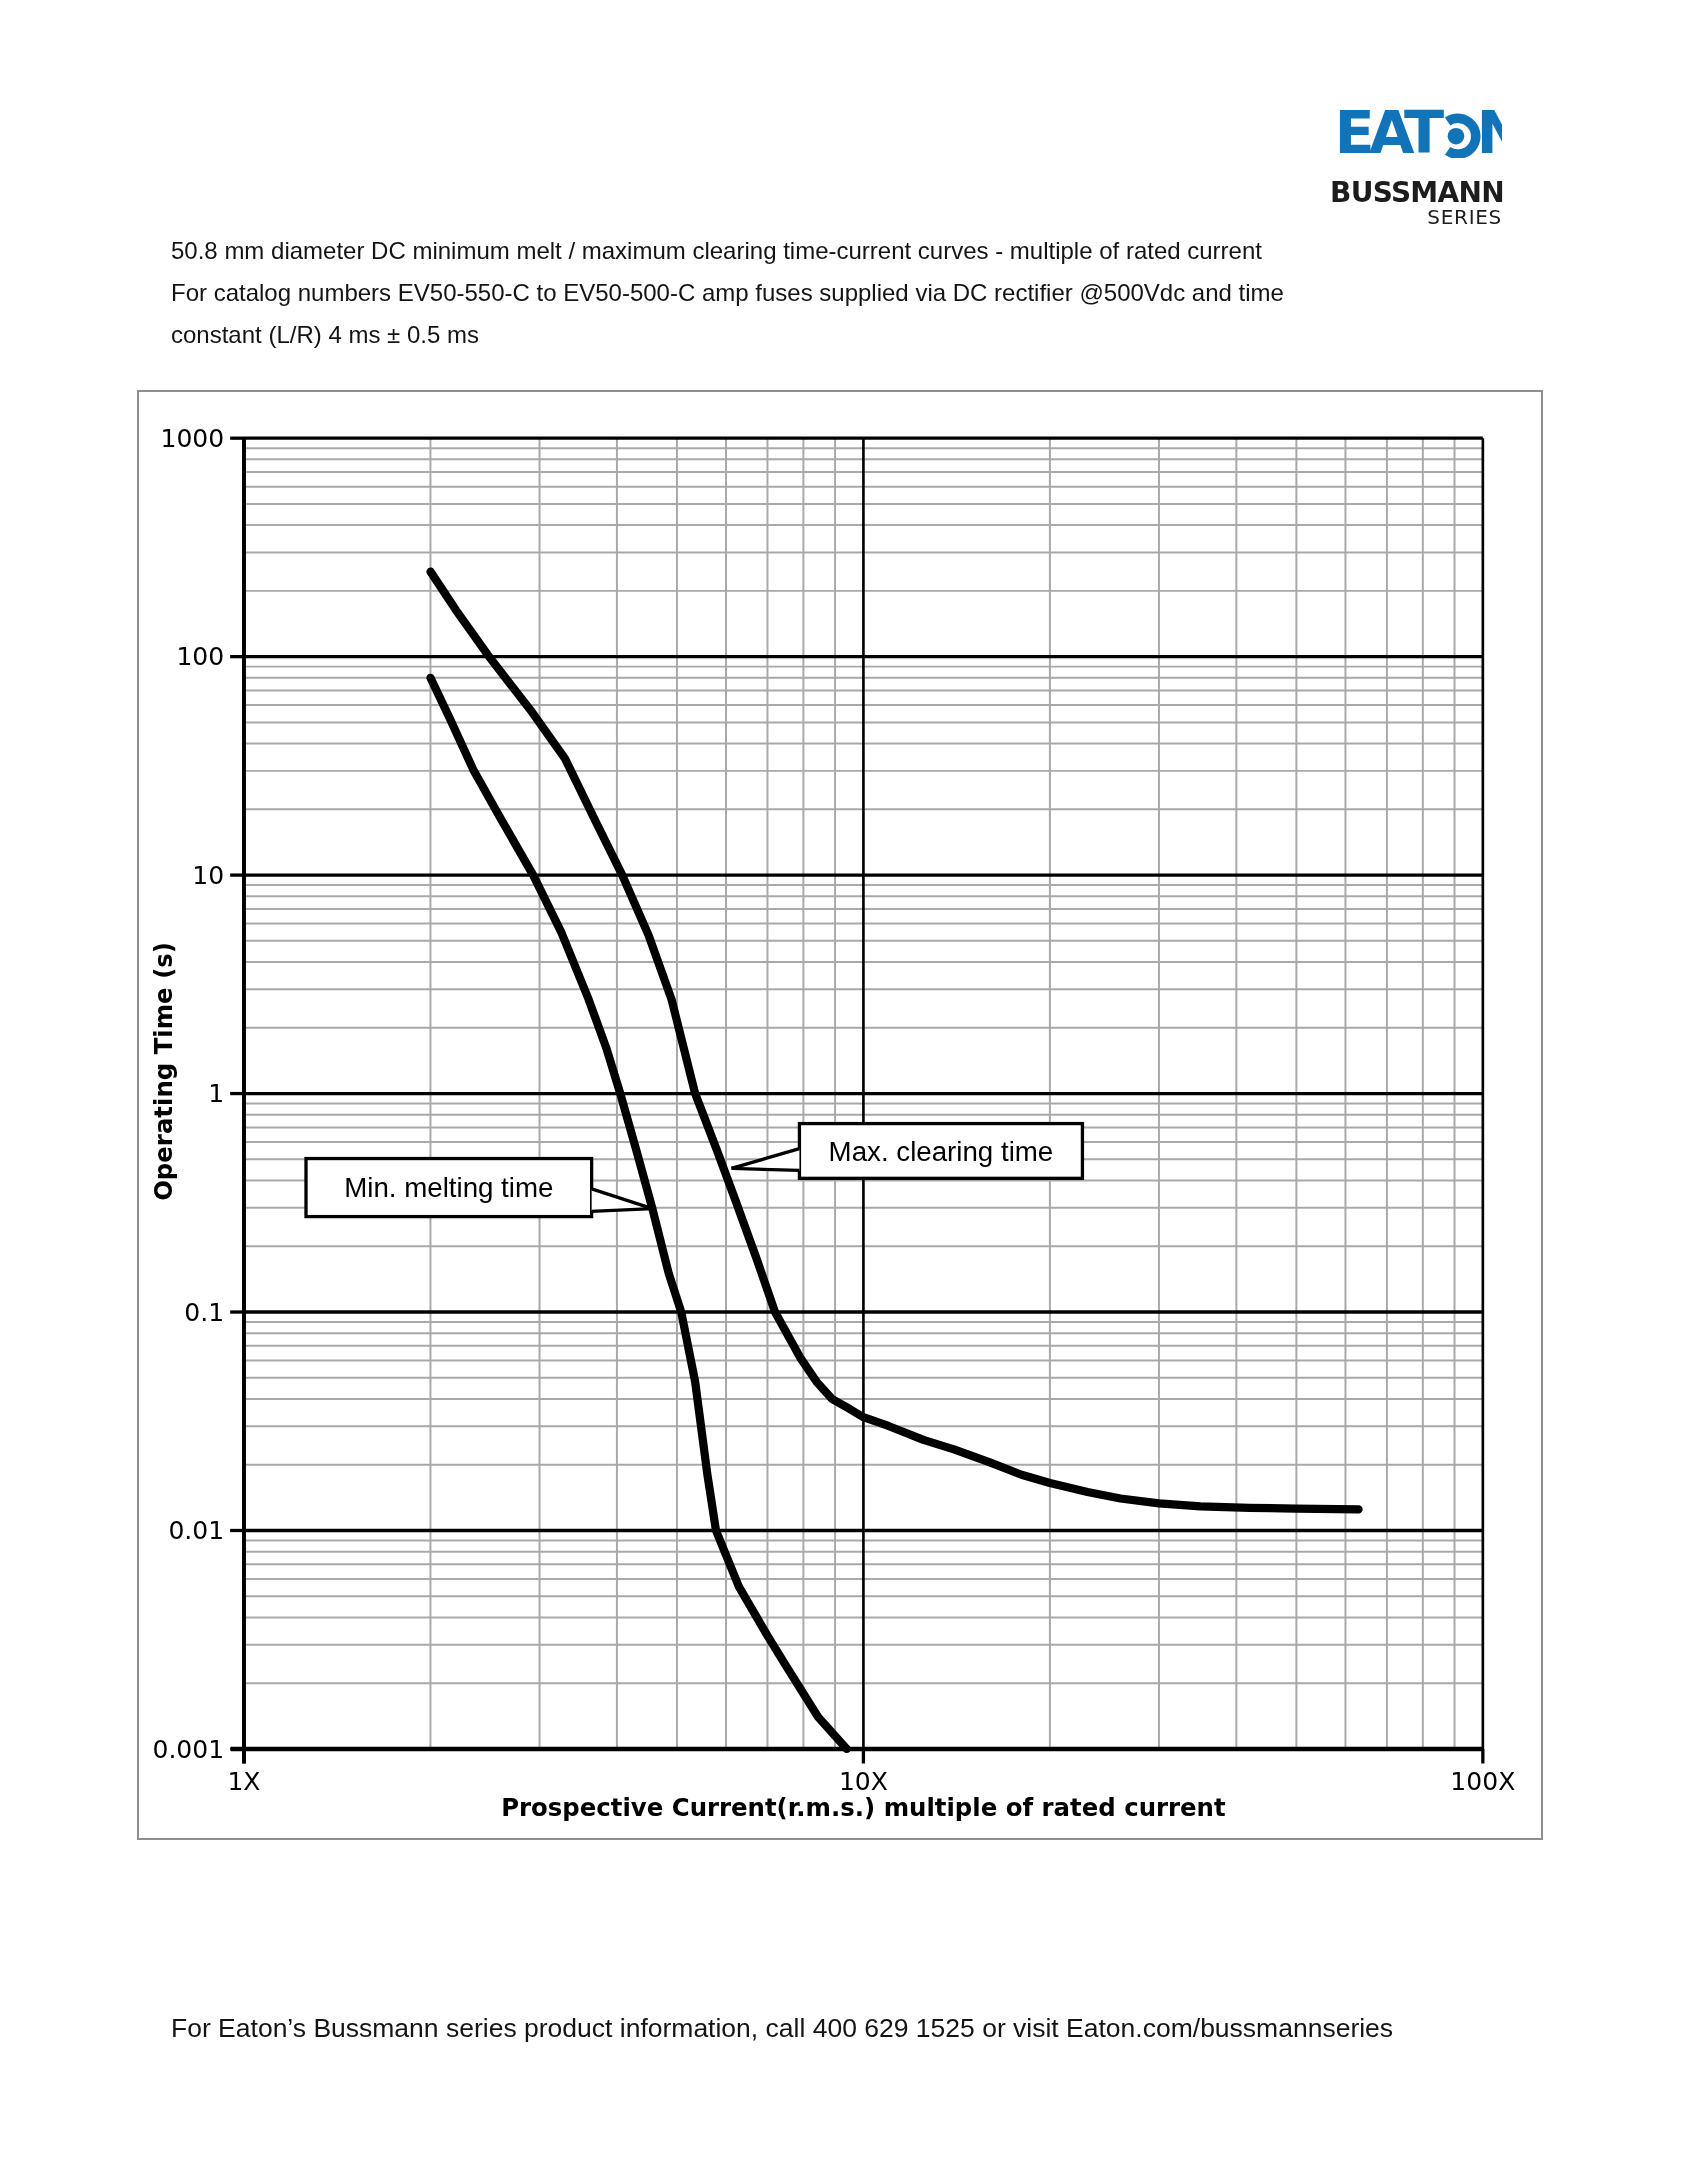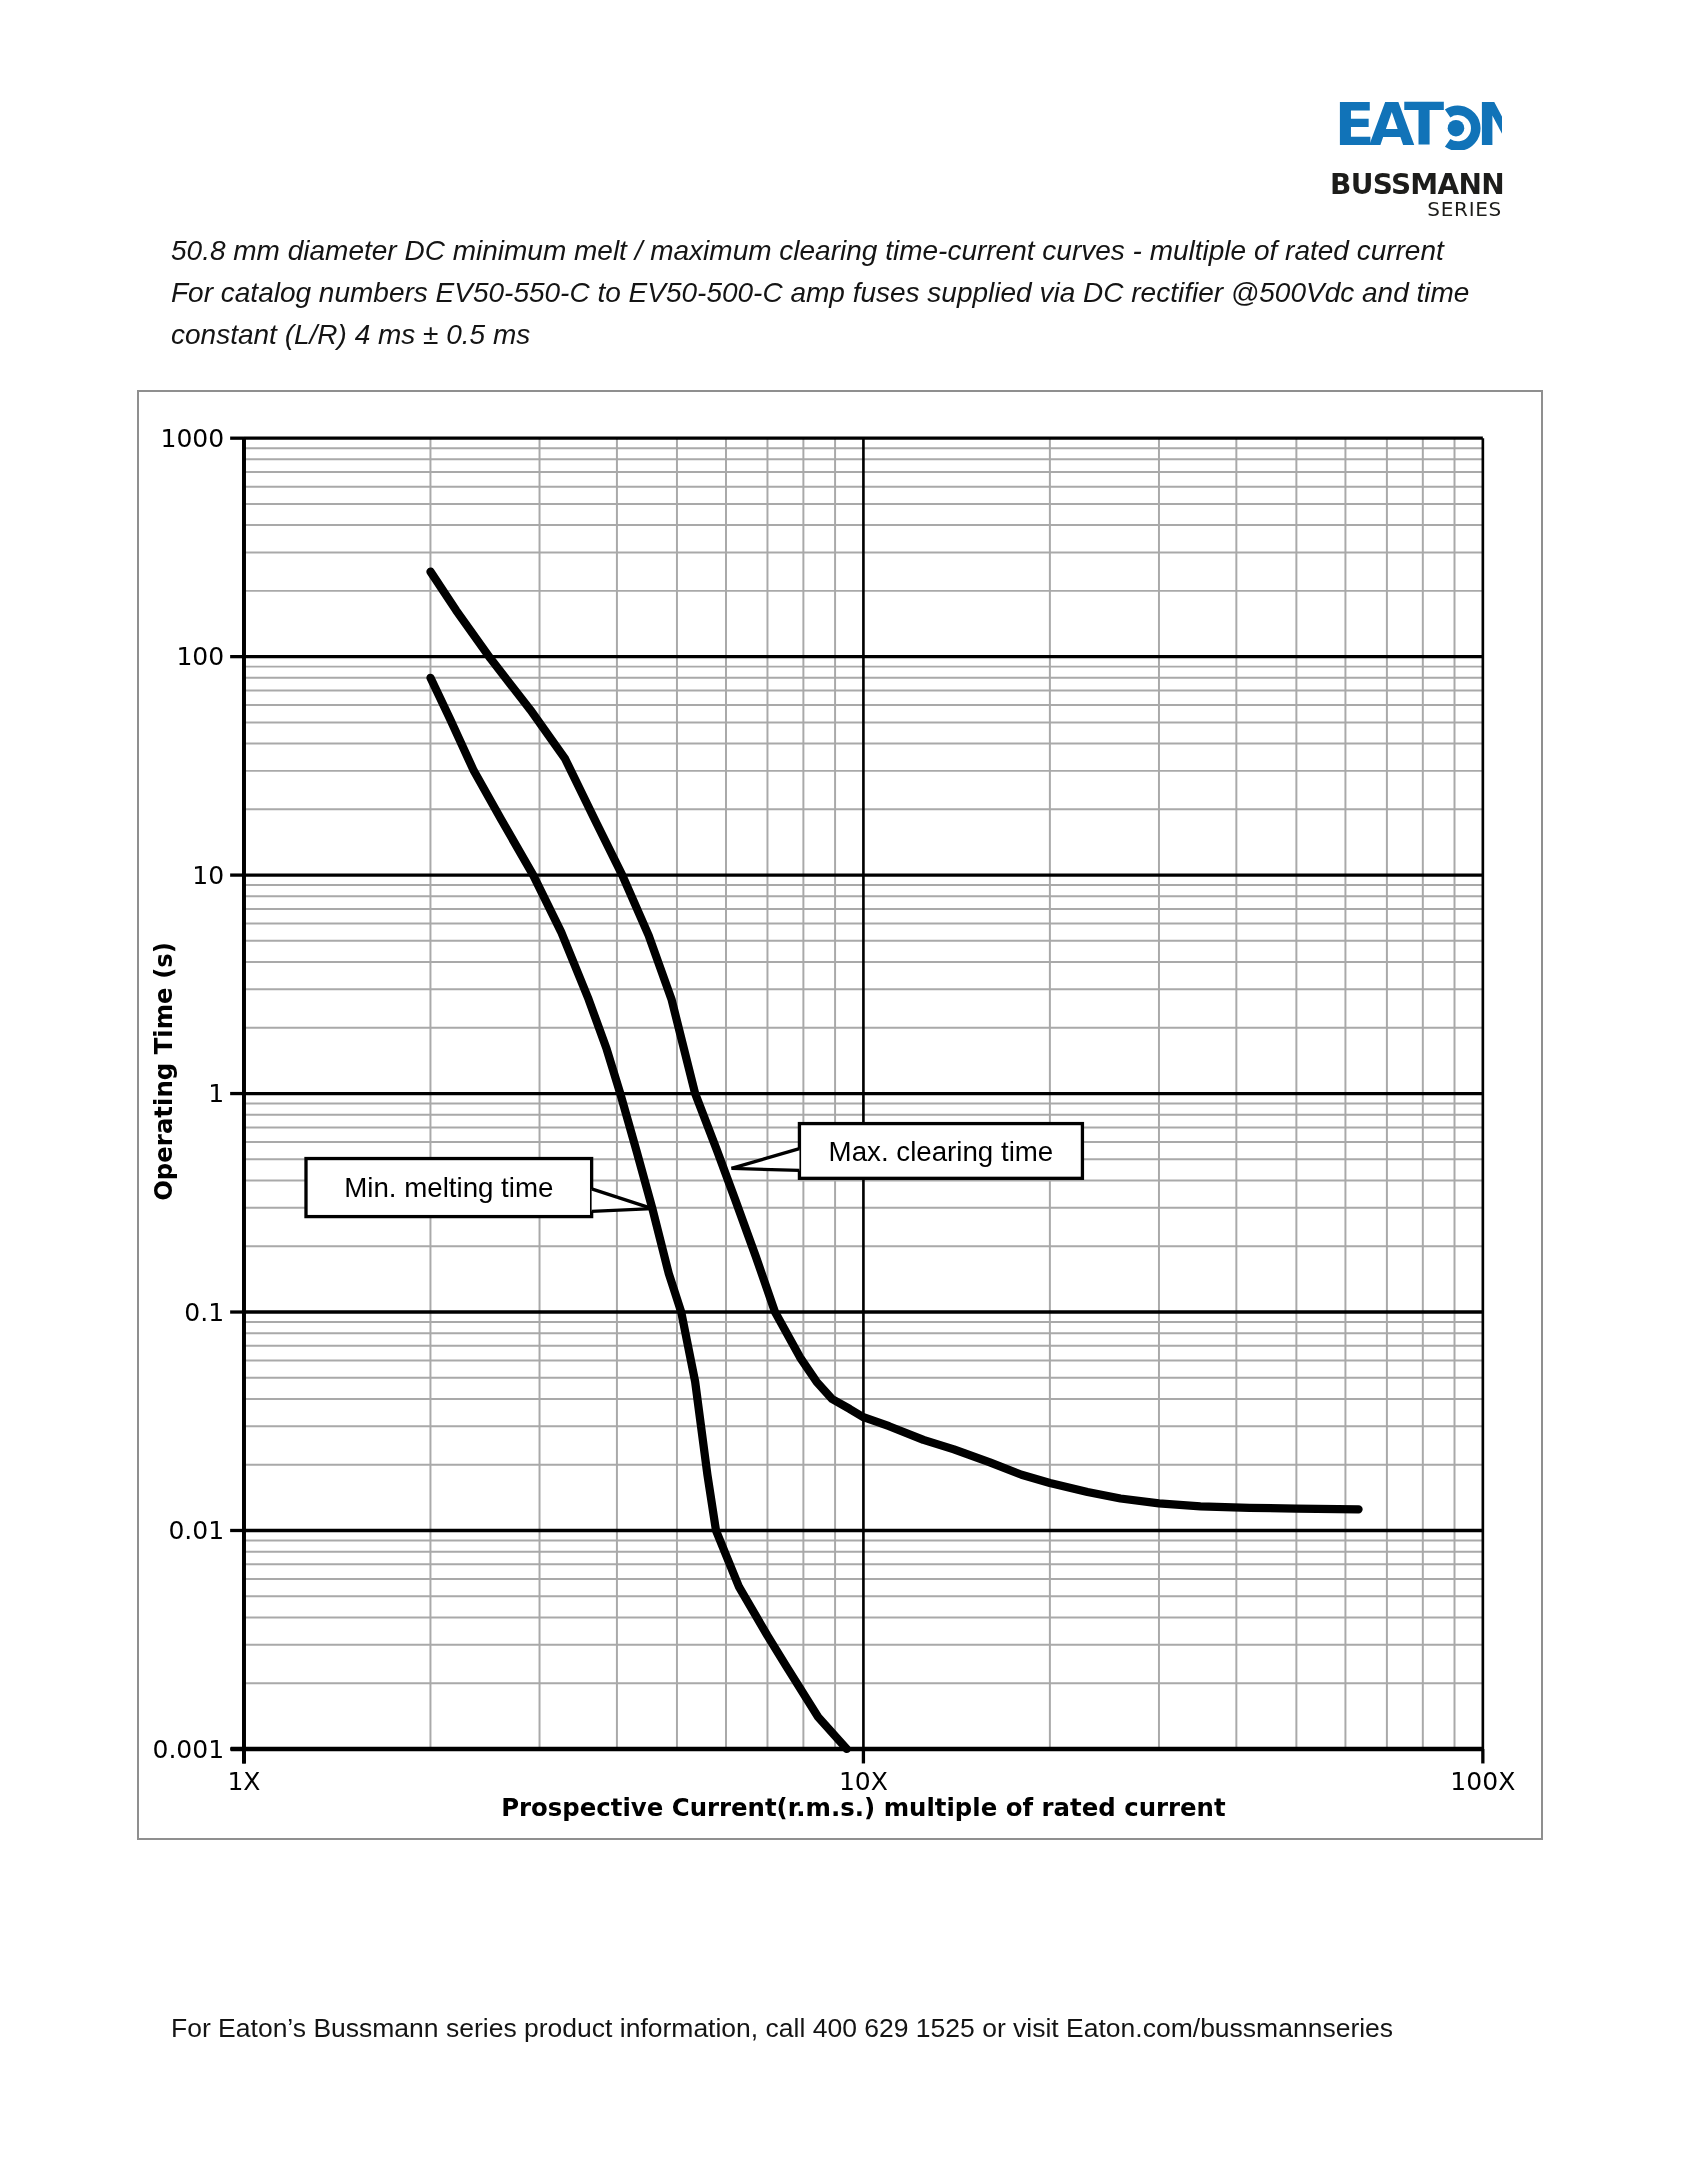--- a/index.html
+++ b/index.html
@@ -1,29 +1,29 @@
 <!DOCTYPE html>
 <html style="font-size:10.6px"><head>
 <meta charset="utf-8">
 <style>
   html,body{margin:0;padding:0;background:#e8e8e8;}
   #page{
     position:relative;width:1687px;height:2183px;background:#ffffff;
     font-family:"Liberation Sans",sans-serif;color:#1a1a1a;overflow:hidden;
   }
   
-  #logo{position:absolute;left:1330px;top:100px;width:172px;text-align:right;}
+  #logo{position:absolute;left:1330px;top:108px;width:172px;text-align:right;}
   #eaton-mark{display:block;margin-left:auto;width:165px;height:50px;}
   #bussmann{font-family:"DejaVu Sans",sans-serif;font-weight:bold;font-size:28px;
     letter-spacing:-0.7px;color:#1d1d1b;line-height:29px;margin-top:20px;}
   #series{font-family:"DejaVu Sans",sans-serif;font-weight:normal;font-size:20px;
     letter-spacing:0.7px;color:#1d1d1b;line-height:21px;}
   
   #title-block{position:absolute;left:171px;top:230px;width:1356px;
-    font-size:28px;line-height:42px;color:#141414;font-style:italic;}
+    font-size:24px;line-height:42px;color:#141414;}
   
   #figure{position:absolute;left:137px;top:390px;width:1406px;height:1450px;
     border:2.6px solid #8f8f8f;background:#ffffff;box-sizing:border-box;}
   #plot-svg{position:absolute;left:0;top:0;width:100%;height:100%;}
   
   #footer{position:absolute;left:171px;top:2013px;width:1456px;font-size:26.5px;color:#141414;}
   .svgtext{font-family:"DejaVu Sans",sans-serif;}
 </style>
 </head>
 <body>

